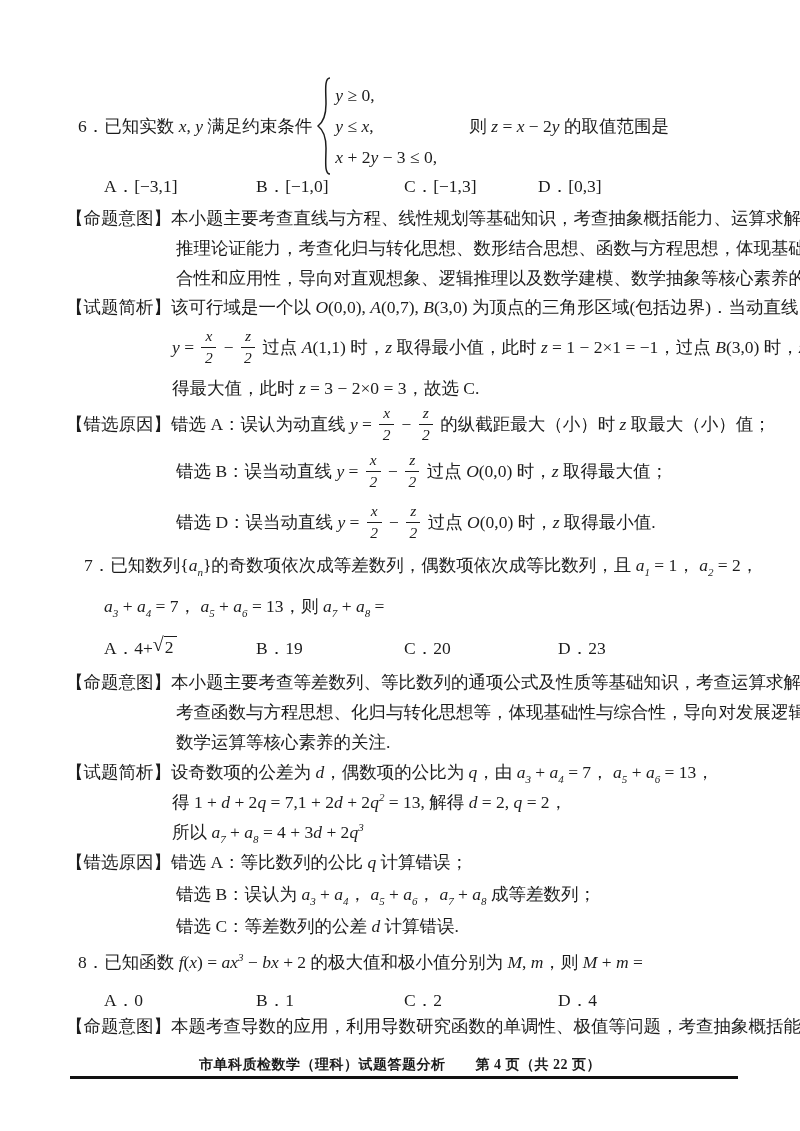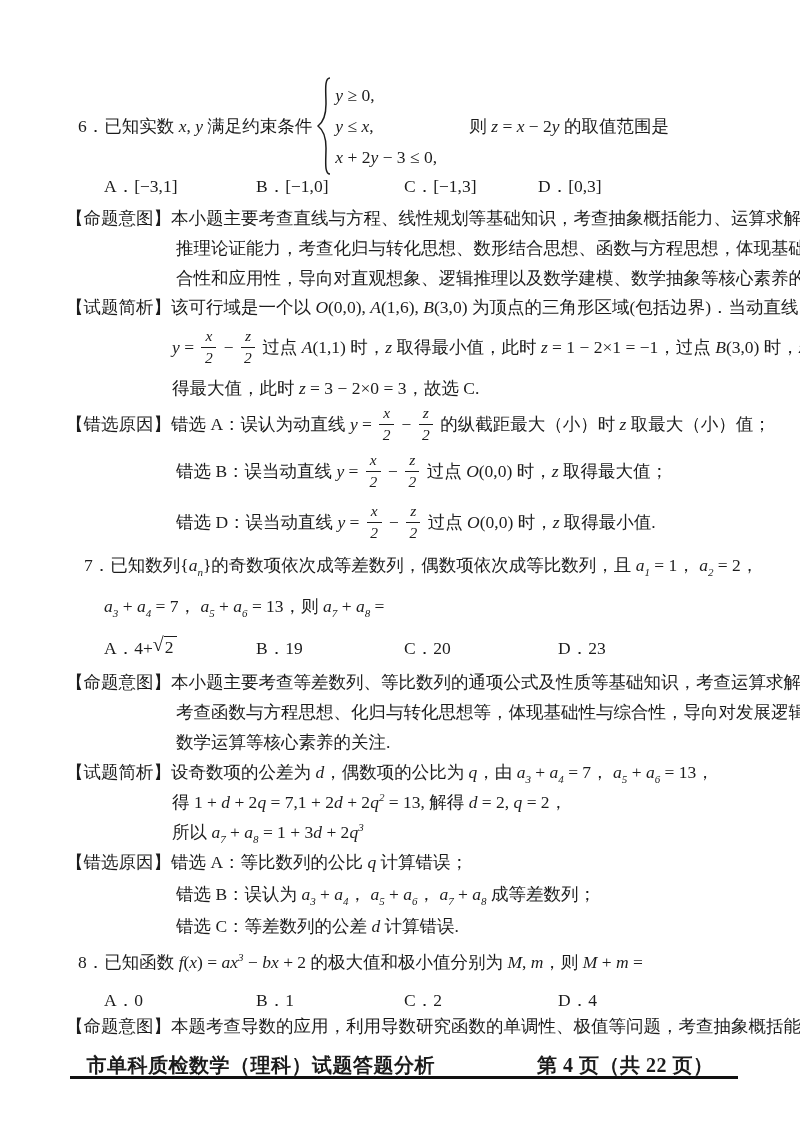--- a/index.html
+++ b/index.html
@@ -21,61 +21,61 @@
   .fd{font-size:15.5px;padding-top:2px;}
   .rt{display:inline-flex;align-items:flex-start;}
   .rad{font-size:20px;line-height:1;transform:translateY(-2px);}
   .rtv{border-top:1.5px solid #1c1c1c;padding:0 3px 0 1px;}
   .cases{display:inline-flex;align-items:center;margin:0 6px 0 4px;}
   .ccol{display:inline-flex;flex-direction:column;row-gap:10px;margin-left:3px;}
   .crow{display:flex;white-space:pre;}
   .opt{position:absolute;display:flex;align-items:flex-start;white-space:pre;}
   .footer-text{position:absolute;top:1052px;left:0;width:800px;height:26px;
     display:flex;justify-content:center;align-items:center;
-    font-weight:bold;font-size:20px;letter-spacing:0.5px;gap:36px;}
+    font-weight:bold;font-size:14px;letter-spacing:0.5px;}
   .footer-rule{position:absolute;top:1076px;left:70px;width:668px;height:3px;background:#111;}
 </style>
 </head>
 <body>
 
 <div class="page">
 
   <div class="line stem6" style="top:80px;left:78px"><span class="tx">6．已知实数 </span><span class="mi">x</span><span class="tx">, </span><span class="mi">y</span><span class="tx"> 满足约束条件</span><span class="cases"><svg width="16" height="100" viewBox="0 0 16 100">
           <path d="M14,2 C8,2 10,16 10,28 C10,42 6,47 2,50 C6,53 10,58 10,72 C10,84 8,98 14,98" fill="none" stroke="#1c1c1c" stroke-width="1.5"></path>
         </svg><span class="ccol"><span class="crow"><span class="mi">y</span><span class="tx"> ≥ 0,</span></span><span class="crow"><span class="mi">y</span><span class="tx"> ≤ </span><span class="mi">x</span><span class="tx">,</span></span><span class="crow"><span class="mi">x</span><span class="tx"> + 2</span><span class="mi">y</span><span class="tx"> − 3 ≤ 0,</span></span></span></span><span class="tx">　  则 </span><span class="mi">z</span><span class="tx"> = </span><span class="mi">x</span><span class="tx"> − 2</span><span class="mi">y</span><span class="tx"> 的取值范围是</span></div>
   <div class="line" style="top:173px;left:0">
     <span class="opt" style="left:104px"><span class="tx">A．[−3,1]</span></span>
     <span class="opt" style="left:256px"><span class="tx">B．[−1,0]</span></span>
     <span class="opt" style="left:404px"><span class="tx">C．[−1,3]</span></span>
     <span class="opt" style="left:538px"><span class="tx">D．[0,3]</span></span>
   </div>
   <div class="line" style="top:205px;left:66px"><span class="tx">【命题意图】本小题主要考查直线与方程、线性规划等基础知识，考查抽象概括能力、运算求解能力和</span></div>
   <div class="line" style="top:235px;left:176px"><span class="tx">推理论证能力，考查化归与转化思想、数形结合思想、函数与方程思想，体现基础性、综</span></div>
   <div class="line" style="top:265px;left:176px"><span class="tx">合性和应用性，导向对直观想象、逻辑推理以及数学建模、数学抽象等核心素养的关注.</span></div>
-  <div class="line" style="top:294px;left:66px"><span class="tx">【试题简析】该可行域是一个以 </span><span class="mi">O</span><span class="tx">(0,0), </span><span class="mi">A</span><span class="tx">(1,6), </span><span class="mi">B</span><span class="tx">(3,0) 为顶点的三角形区域(包括边界)．当动直线</span></div>
+  <div class="line" style="top:294px;left:66px"><span class="tx">【试题简析】该可行域是一个以 </span><span class="mi">O</span><span class="tx">(0,0), </span><span class="mi">A</span><span class="tx">(0,7), </span><span class="mi">B</span><span class="tx">(3,0) 为顶点的三角形区域(包括边界)．当动直线</span></div>
   <div class="line tall" style="top:324px;left:172px"><span class="mi">y</span><span class="tx"> = </span><span class="frac"><span class="fn">x</span><span class="fd">2</span></span><span class="tx"> − </span><span class="frac"><span class="fn">z</span><span class="fd">2</span></span><span class="tx"> 过点 </span><span class="mi">A</span><span class="tx">(1,1) 时，</span><span class="mi">z</span><span class="tx"> 取得最小值，此时 </span><span class="mi">z</span><span class="tx"> = 1 − 2×1 = −1，过点 </span><span class="mi">B</span><span class="tx">(3,0) 时，</span><span class="mi">z</span></div>
   <div class="line" style="top:375px;left:172px"><span class="tx">得最大值，此时 </span><span class="mi">z</span><span class="tx"> = 3 − 2×0 = 3，故选 C.</span></div>
   <div class="line tall" style="top:401px;left:66px"><span class="tx">【错选原因】错选 A：误认为动直线 </span><span class="mi">y</span><span class="tx"> = </span><span class="frac"><span class="fn">x</span><span class="fd">2</span></span><span class="tx"> − </span><span class="frac"><span class="fn">z</span><span class="fd">2</span></span><span class="tx"> 的纵截距最大（小）时 </span><span class="mi">z</span><span class="tx"> 取最大（小）值；</span></div>
   <div class="line tall" style="top:448px;left:176px"><span class="tx">错选 B：误当动直线 </span><span class="mi">y</span><span class="tx"> = </span><span class="frac"><span class="fn">x</span><span class="fd">2</span></span><span class="tx"> − </span><span class="frac"><span class="fn">z</span><span class="fd">2</span></span><span class="tx"> 过点 </span><span class="mi">O</span><span class="tx">(0,0) 时，</span><span class="mi">z</span><span class="tx"> 取得最大值；</span></div>
   <div class="line tall" style="top:499px;left:176px"><span class="tx">错选 D：误当动直线 </span><span class="mi">y</span><span class="tx"> = </span><span class="frac"><span class="fn">x</span><span class="fd">2</span></span><span class="tx"> − </span><span class="frac"><span class="fn">z</span><span class="fd">2</span></span><span class="tx"> 过点 </span><span class="mi">O</span><span class="tx">(0,0) 时，</span><span class="mi">z</span><span class="tx"> 取得最小值.</span></div>
 
   <div class="line" style="top:552px;left:84px"><span class="tx">7．已知数列</span><span class="tx">{</span><span class="mi">a<sub>n</sub></span><span class="tx">}</span><span class="tx">的奇数项依次成等差数列，偶数项依次成等比数列，且 </span><span class="mi">a<sub>1</sub></span><span class="tx"> = 1， </span><span class="mi">a<sub>2</sub></span><span class="tx"> = 2，</span></div>
   <div class="line" style="top:593px;left:104px"><span class="mi">a<sub>3</sub></span><span class="tx"> + </span><span class="mi">a<sub>4</sub></span><span class="tx"> = 7， </span><span class="mi">a<sub>5</sub></span><span class="tx"> + </span><span class="mi">a<sub>6</sub></span><span class="tx"> = 13，则 </span><span class="mi">a<sub>7</sub></span><span class="tx"> + </span><span class="mi">a<sub>8</sub></span><span class="tx"> =</span></div>
   <div class="line" style="top:635px;left:0">
     <span class="opt" style="left:104px"><span class="tx">A．4+</span><span class="rt"><span class="rad">√</span><span class="rtv">2</span></span></span>
     <span class="opt" style="left:256px"><span class="tx">B．19</span></span>
     <span class="opt" style="left:404px"><span class="tx">C．20</span></span>
     <span class="opt" style="left:558px"><span class="tx">D．23</span></span>
   </div>
   <div class="line" style="top:669px;left:66px"><span class="tx">【命题意图】本小题主要考查等差数列、等比数列的通项公式及性质等基础知识，考查运算求解能力，</span></div>
   <div class="line" style="top:699px;left:176px"><span class="tx">考查函数与方程思想、化归与转化思想等，体现基础性与综合性，导向对发展逻辑推理、</span></div>
   <div class="line" style="top:729px;left:176px"><span class="tx">数学运算等核心素养的关注.</span></div>
   <div class="line" style="top:759px;left:66px"><span class="tx">【试题简析】设奇数项的公差为 </span><span class="mi">d</span><span class="tx">，偶数项的公比为 </span><span class="mi">q</span><span class="tx">，由 </span><span class="mi">a<sub>3</sub></span><span class="tx"> + </span><span class="mi">a<sub>4</sub></span><span class="tx"> = 7， </span><span class="mi">a<sub>5</sub></span><span class="tx"> + </span><span class="mi">a<sub>6</sub></span><span class="tx"> = 13，</span></div>
   <div class="line" style="top:789px;left:172px"><span class="tx">得 1 + </span><span class="mi">d</span><span class="tx"> + 2</span><span class="mi">q</span><span class="tx"> = 7,1 + 2</span><span class="mi">d</span><span class="tx"> + 2</span><span class="mi">q<sup>2</sup></span><span class="tx"> = 13, 解得 </span><span class="mi">d</span><span class="tx"> = 2, </span><span class="mi">q</span><span class="tx"> = 2，</span></div>
-  <div class="line" style="top:819px;left:172px"><span class="tx">所以 </span><span class="mi">a<sub>7</sub></span><span class="tx"> + </span><span class="mi">a<sub>8</sub></span><span class="tx"> = 1 + 3</span><span class="mi">d</span><span class="tx"> + 2</span><span class="mi">q<sup>3</sup></span></div>
+  <div class="line" style="top:819px;left:172px"><span class="tx">所以 </span><span class="mi">a<sub>7</sub></span><span class="tx"> + </span><span class="mi">a<sub>8</sub></span><span class="tx"> = 4 + 3</span><span class="mi">d</span><span class="tx"> + 2</span><span class="mi">q<sup>3</sup></span></div>
   <div class="line" style="top:849px;left:66px"><span class="tx">【错选原因】错选 A：等比数列的公比 </span><span class="mi">q</span><span class="tx"> 计算错误；</span></div>
   <div class="line" style="top:881px;left:176px"><span class="tx">错选 B：误认为 </span><span class="mi">a<sub>3</sub></span><span class="tx"> + </span><span class="mi">a<sub>4</sub></span><span class="tx">， </span><span class="mi">a<sub>5</sub></span><span class="tx"> + </span><span class="mi">a<sub>6</sub></span><span class="tx">， </span><span class="mi">a<sub>7</sub></span><span class="tx"> + </span><span class="mi">a<sub>8</sub></span><span class="tx"> 成等差数列；</span></div>
   <div class="line" style="top:913px;left:176px"><span class="tx">错选 C：等差数列的公差 </span><span class="mi">d</span><span class="tx"> 计算错误.</span></div>
 
   <div class="line" style="top:949px;left:78px"><span class="tx">8．已知函数 </span><span class="mi">f</span><span class="tx">(</span><span class="mi">x</span><span class="tx">) = </span><span class="mi">a</span><span class="mi">x<sup>3</sup></span><span class="tx"> − </span><span class="mi">bx</span><span class="tx"> + 2 的极大值和极小值分别为 </span><span class="mi">M</span><span class="tx">, </span><span class="mi">m</span><span class="tx">，则 </span><span class="mi">M</span><span class="tx"> + </span><span class="mi">m</span><span class="tx"> =</span></div>
   <div class="line" style="top:987px;left:0">
     <span class="opt" style="left:104px"><span class="tx">A．0</span></span>
     <span class="opt" style="left:256px"><span class="tx">B．1</span></span>
     <span class="opt" style="left:404px"><span class="tx">C．2</span></span>
     <span class="opt" style="left:558px"><span class="tx">D．4</span></span>

